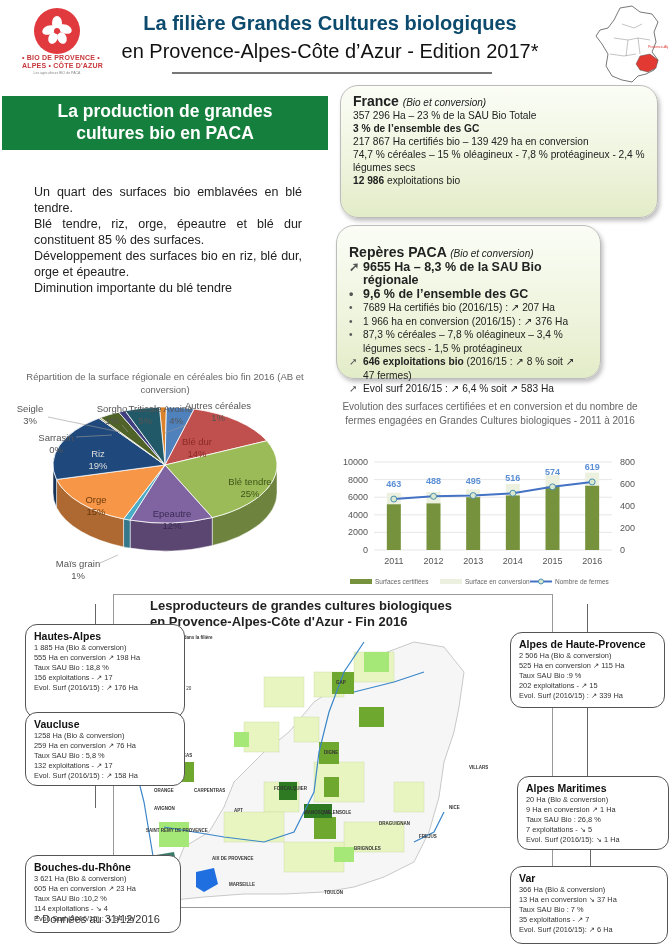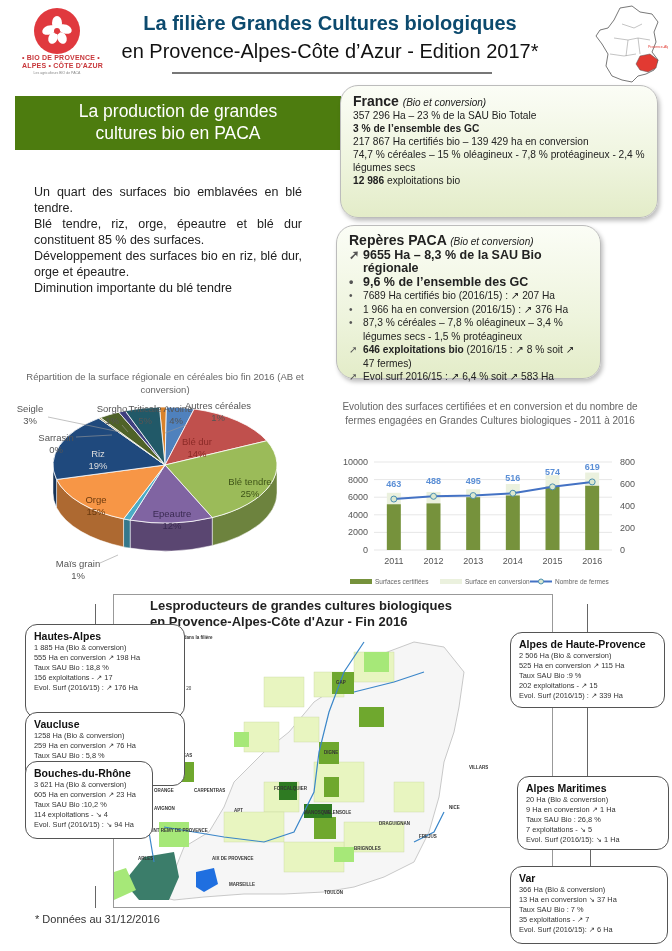--- a/index.html
+++ b/index.html
@@ -11,51 +11,51 @@
   #logo .circle { width: 46px; height: 46px; border-radius: 50%; background: #e0393e; margin: 0 auto; position: relative; }
   #logo .circle svg { position: absolute; left: 6px; top: 6px; }
   #logo .l1, #logo .l2 { font-size: 7px; font-weight: bold; color: #c8373b; letter-spacing: 0.2px; line-height: 8px; white-space: nowrap; }
   #logo .l3 { font-size: 3.5px; color: #888; line-height: 6px; }
   #title1 { left: 110px; top: 12px; width: 440px; text-align: center; font-size: 20px; font-weight: bold; color: #0c4a6e; }
   #title2 { left: 110px; top: 40px; width: 440px; text-align: center; font-size: 20px; color: #111; }
   #title-rule { left: 172px; top: 72px; width: 320px; height: 1.5px; background: #777; }
   #france-map { left: 592px; top: 4px; width: 76px; height: 82px; }
 
   
-  #prod-box { left: 15px; top: 96px; width: 326px; height: 54px; background: #4d7c0f; color: #fff; text-align: center; font-weight: normal; font-size: 17.5px; line-height: 22px; padding-top: 4px; }
+  #prod-box { left: 2px; top: 96px; width: 326px; height: 54px; background: #15803d; color: #fff; text-align: center; font-weight: bold; font-size: 17.5px; line-height: 22px; padding-top: 4px; }
   #prod-text { left: 34px; top: 184px; width: 268px; font-size: 12.5px; line-height: 16px; color: #222; font-family: "Liberation Sans", sans-serif; }
   #prod-text p { text-align: justify; }
 
   
   .info { border: 1.5px solid #bcbcbc; border-radius: 18px; background: linear-gradient(180deg, #fbfdf6 0%, #eef4dd 60%, #e3ecc8 100%); box-shadow: 2px 3px 4px rgba(0,0,0,0.25); }
   #france-box { left: 340px; top: 85px; width: 318px; height: 133px; padding: 9px 12px; font-size: 10.2px; line-height: 13px; }
   #france-box .h { font-size: 14px; font-weight: bold; }
   #france-box .h i { font-size: 10px; font-weight: normal; }
-  #paca-box { left: 336px; top: 225px; width: 265px; height: 154px; padding: 8px 12px; font-size: 10.2px; line-height: 13.5px; }
+  #paca-box { left: 336px; top: 225px; width: 265px; height: 154px; padding: 20px 12px; font-size: 10.2px; line-height: 13.5px; }
   #paca-box .h { font-size: 14px; font-weight: bold; }
   #paca-box .h i { font-size: 10px; font-weight: normal; }
   .row { display: flex; gap: 4px; }
   .row .b { width: 10px; flex: 0 0 10px; color: #555; }
   .big { font-size: 12.5px; font-weight: bold; }
 
   
   #pie-title { left: 5px; top: 370px; width: 320px; text-align: center; font-size: 9.5px; color: #666; line-height: 13px; }
   #pie-svg { left: 0; top: 395px; }
   #bar-title { left: 340px; top: 400px; width: 300px; text-align: center; font-size: 10px; color: #666; line-height: 14px; }
   #bar-svg { left: 330px; top: 450px; }
 
   
   #map-frame { left: 113px; top: 594px; width: 440px; height: 314px; border: 1px solid #999; background: #fff; }
   #map-title { left: 150px; top: 598px; width: 380px; text-align: left; font-size: 13px; font-weight: bold; line-height: 16px; color: #222; }
   #map-svg { left: 114px; top: 632px; }
   .dept { border: 1px solid #555; border-radius: 12px; background: #fff; padding: 6px 8px; font-size: 7.4px; line-height: 10px; color: #333; }
   .dept .dn { font-size: 10.5px; font-weight: bold; color: #111; margin-bottom: 2px; }
   #d-ha { left: 25px; top: 624px; width: 160px; height: 94px; }
   #d-vau { left: 25px; top: 712px; width: 160px; height: 74px; }
-  #d-bdr { left: 25px; top: 761px; width: 128px; height: 78px; }
+  #d-bdr { left: 25px; top: 855px; width: 156px; height: 78px; }
   #d-ahp { left: 510px; top: 632px; width: 155px; height: 76px; }
   #d-am { left: 517px; top: 776px; width: 152px; height: 74px; }
   #d-var { left: 510px; top: 866px; width: 158px; height: 78px; }
   .conn { background: #666; width: 1px; }
   #footnote { left: 35px; top: 913px; font-size: 11px; color: #333; }
 </style>
 </head>
 <body>
 
 <div id="logo" class="abs">

